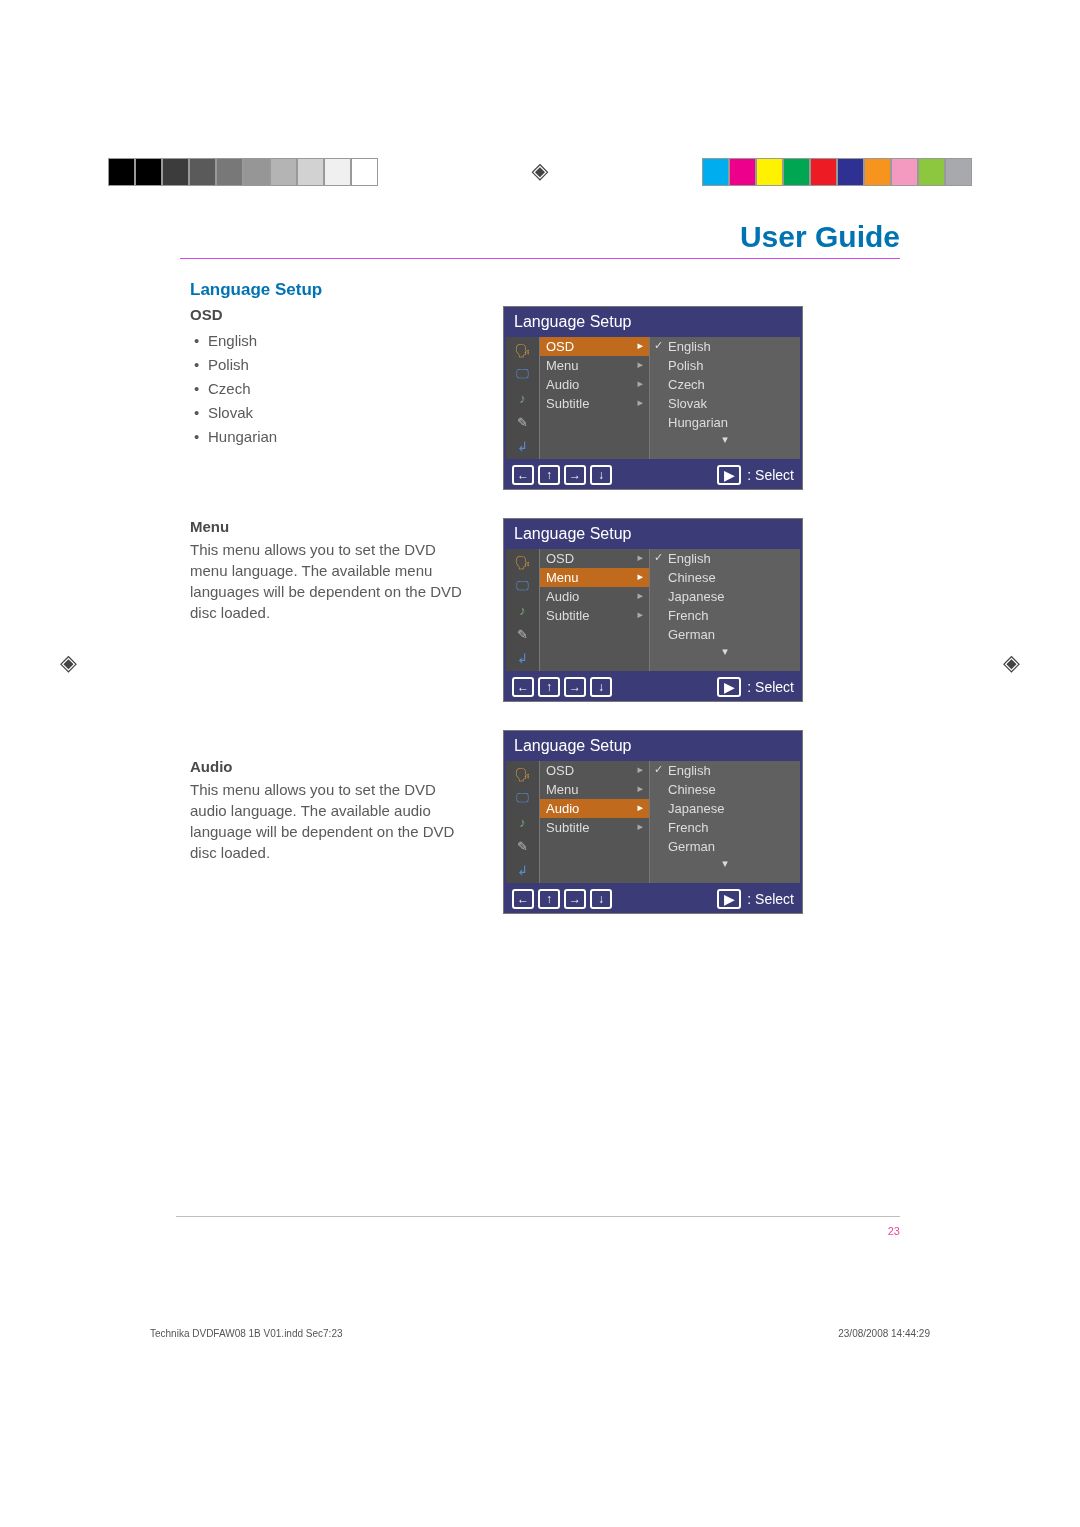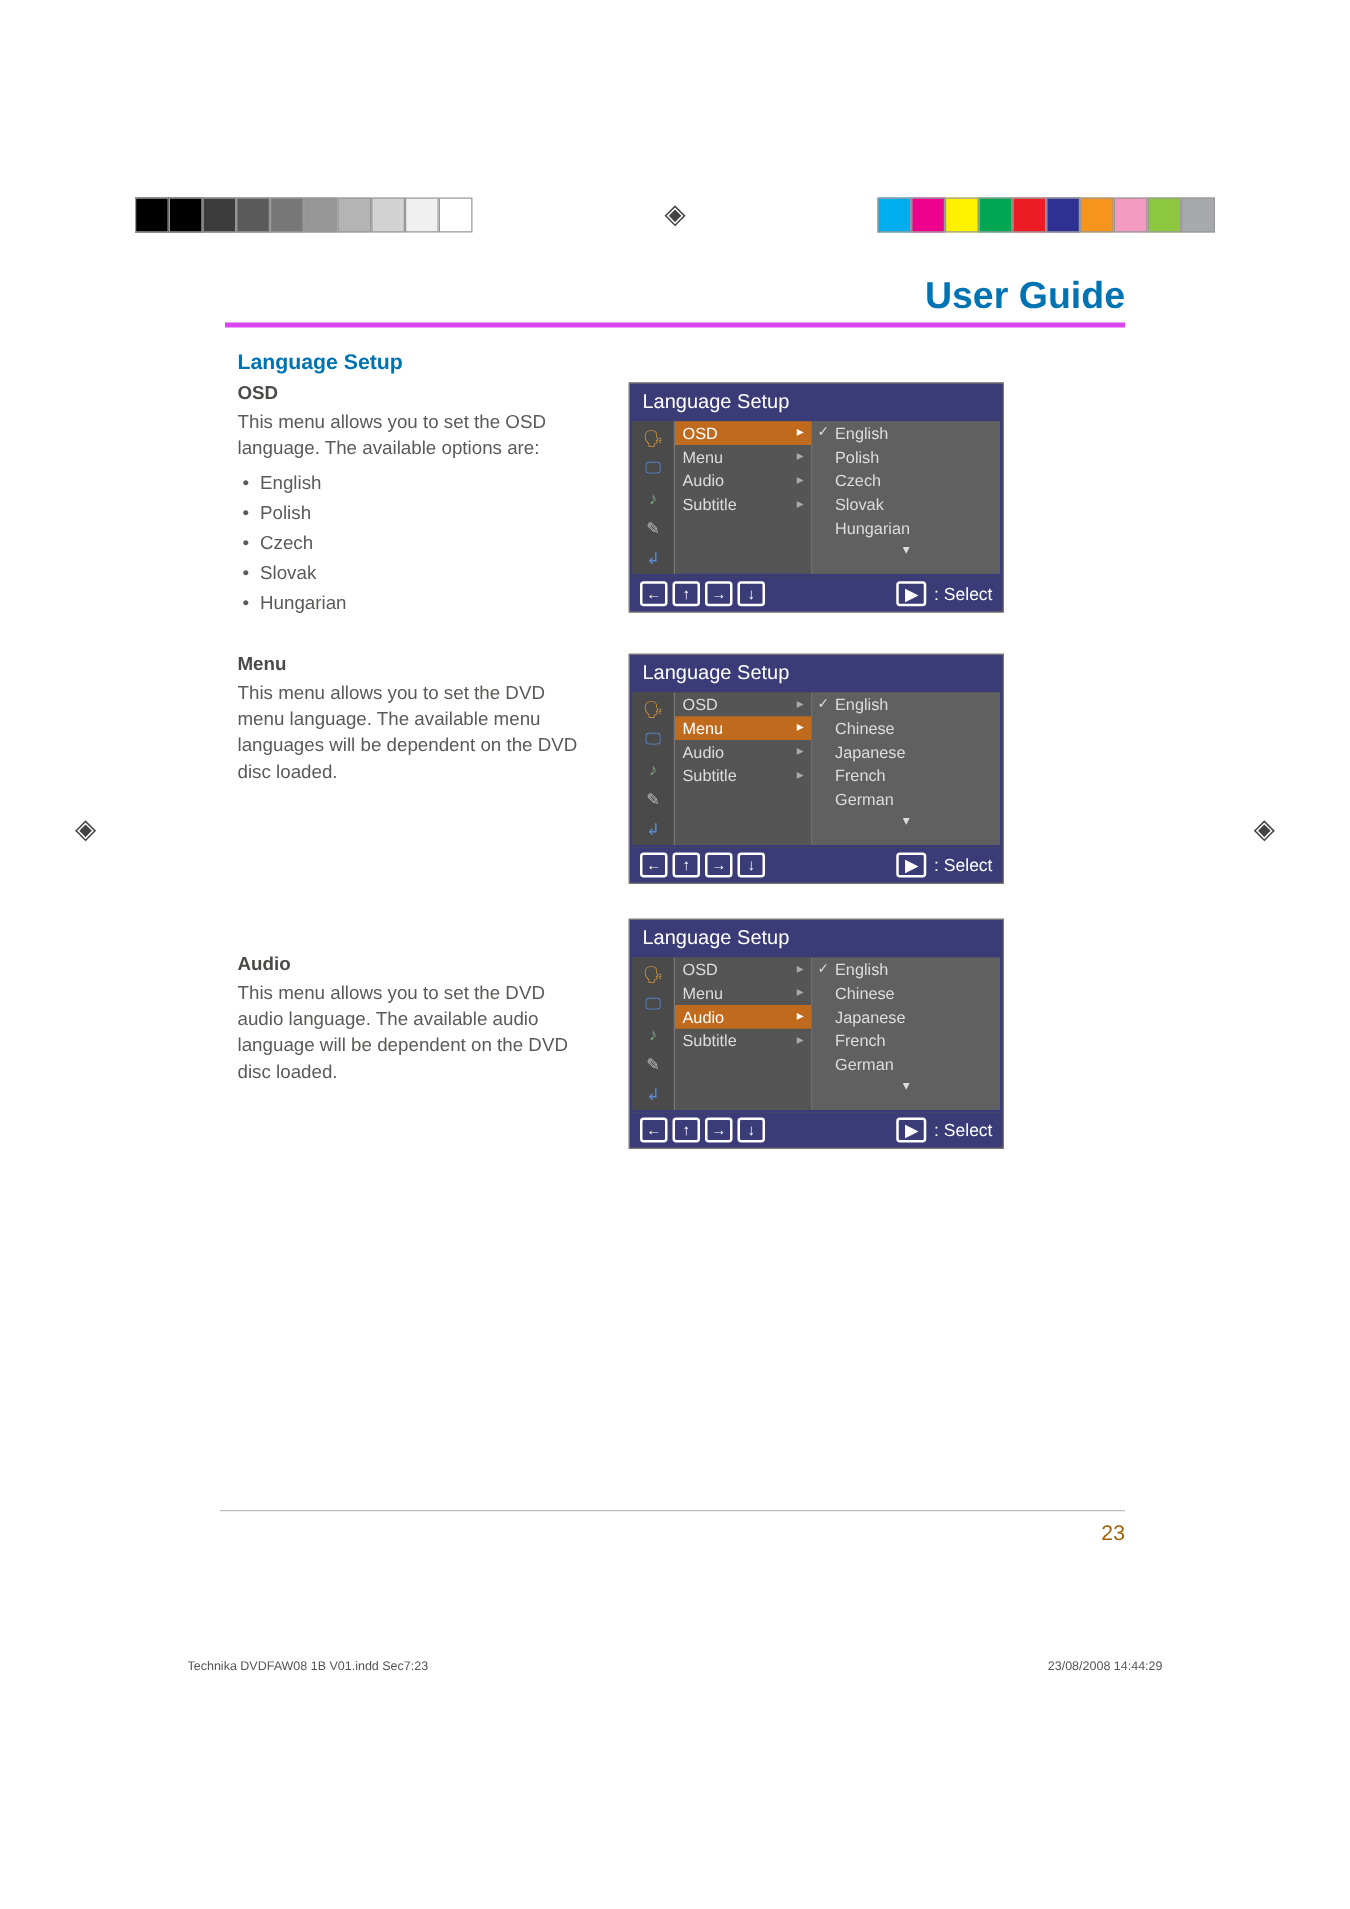--- a/index.html
+++ b/index.html
@@ -21,21 +21,21 @@
   .reg-mark-side { position: absolute; font-size: 22px; color: #444; }
   .reg-mark-left { top: 650px; left: 60px; }
   .reg-mark-right { top: 650px; right: 60px; }
   .reg-mark-bottom { bottom: 183px; left: 50%; transform: translateX(-50%); font-size: 20px; color: #444;}
   
   .page-header {
     position: absolute;
     top: 220px;
     left: 180px;
     right: 180px;
-    border-bottom: 4px solid #d946ef;
+    border-bottom: 1px solid #d946ef;
     text-align: right;
     padding-bottom: 4px;
   }
   .page-header h1 { color: #0073b3; font-size: 30px; font-weight: 600; }
   
   .content {
     position: absolute;
     top: 280px;
     left: 180px;
     right: 180px;
@@ -123,22 +123,22 @@
   .osd-footer .playkey { width: 24px; height: 20px; border:2px solid #fff; border-radius:3px; display:inline-flex; align-items:center; justify-content:center;}
   
   .page-footer {
     position: absolute;
     bottom: 290px;
     left: 176px;
     right: 180px;
     border-top: 1px solid #c0bebc;
     padding-top: 8px;
     text-align: right;
-    font-size: 17px;
-    color: #a16207;
+    font-size: 11px;
+    color: #ec4899;
   }
   .print-meta {
     position: absolute;
     bottom: 188px;
     left: 150px;
     right: 150px;
     display: flex;
     justify-content: space-between;
     font-size: 10px;
     color: #555;
@@ -181,21 +181,20 @@
 <div class="page-header">
   <h1>User Guide</h1>
 </div>
 
 <div class="content">
   <div class="section-title">Language Setup</div>
 
   <div class="row">
     <div class="left-col">
       <div class="sub-title">OSD</div>
-      <div class="desc">This menu allows you to set the OSD language. The available options are:</div>
       <ul class="bullets" id="osd-bullets">
           <li>English</li>
           <li>Polish</li>
           <li>Czech</li>
           <li>Slovak</li>
           <li>Hungarian</li>
         </ul>
     </div>
     <div class="right-col" id="screen1-mount">
         <div class="osd">

